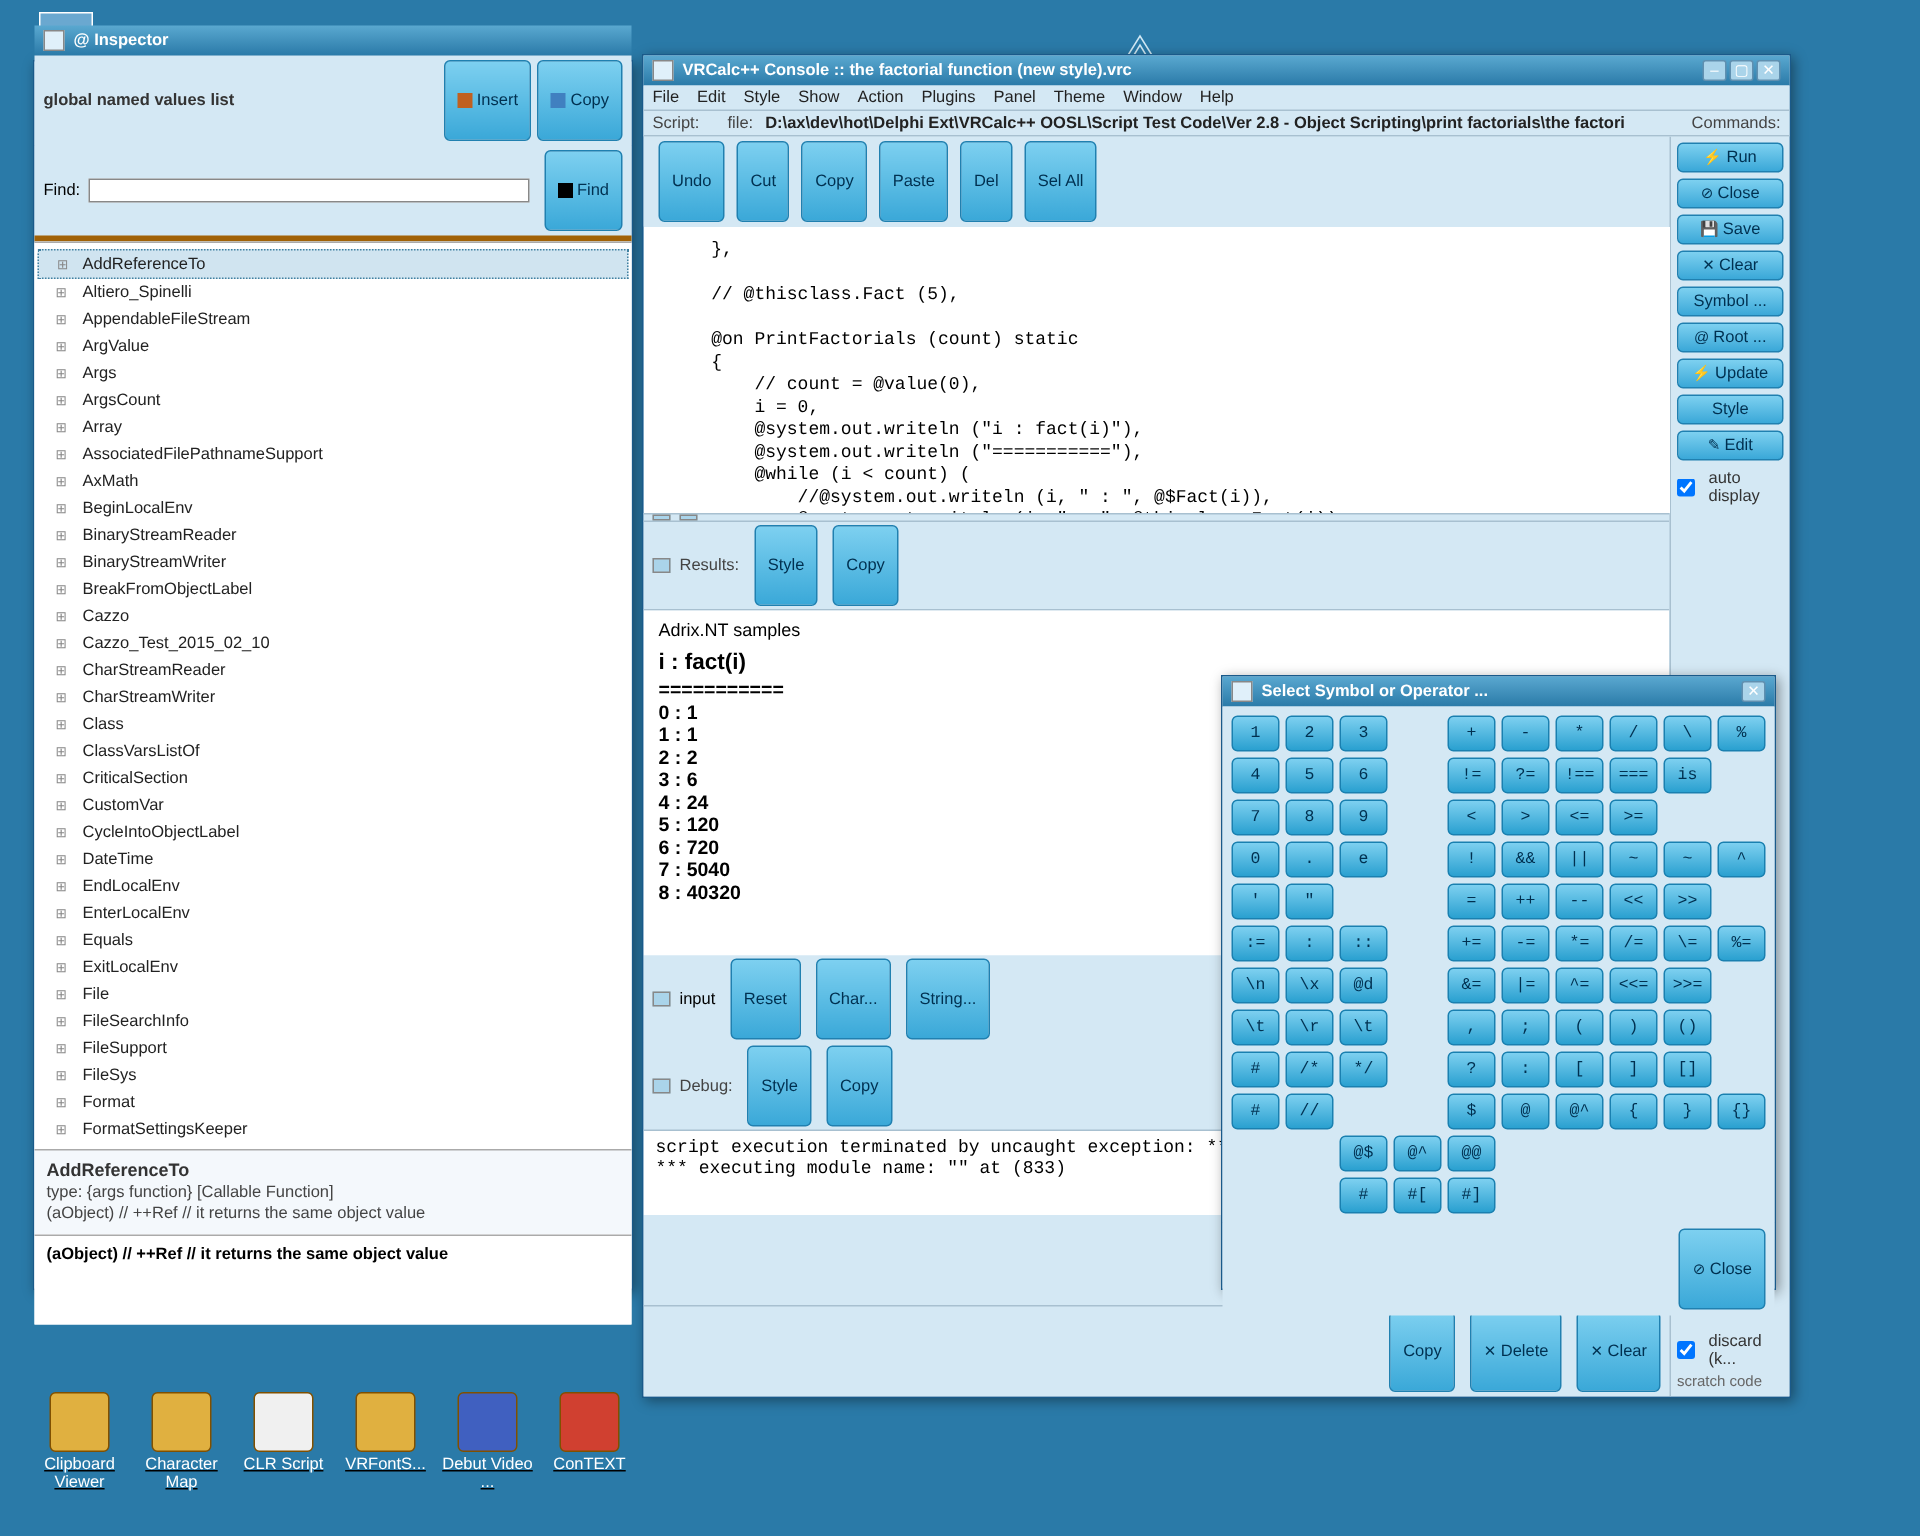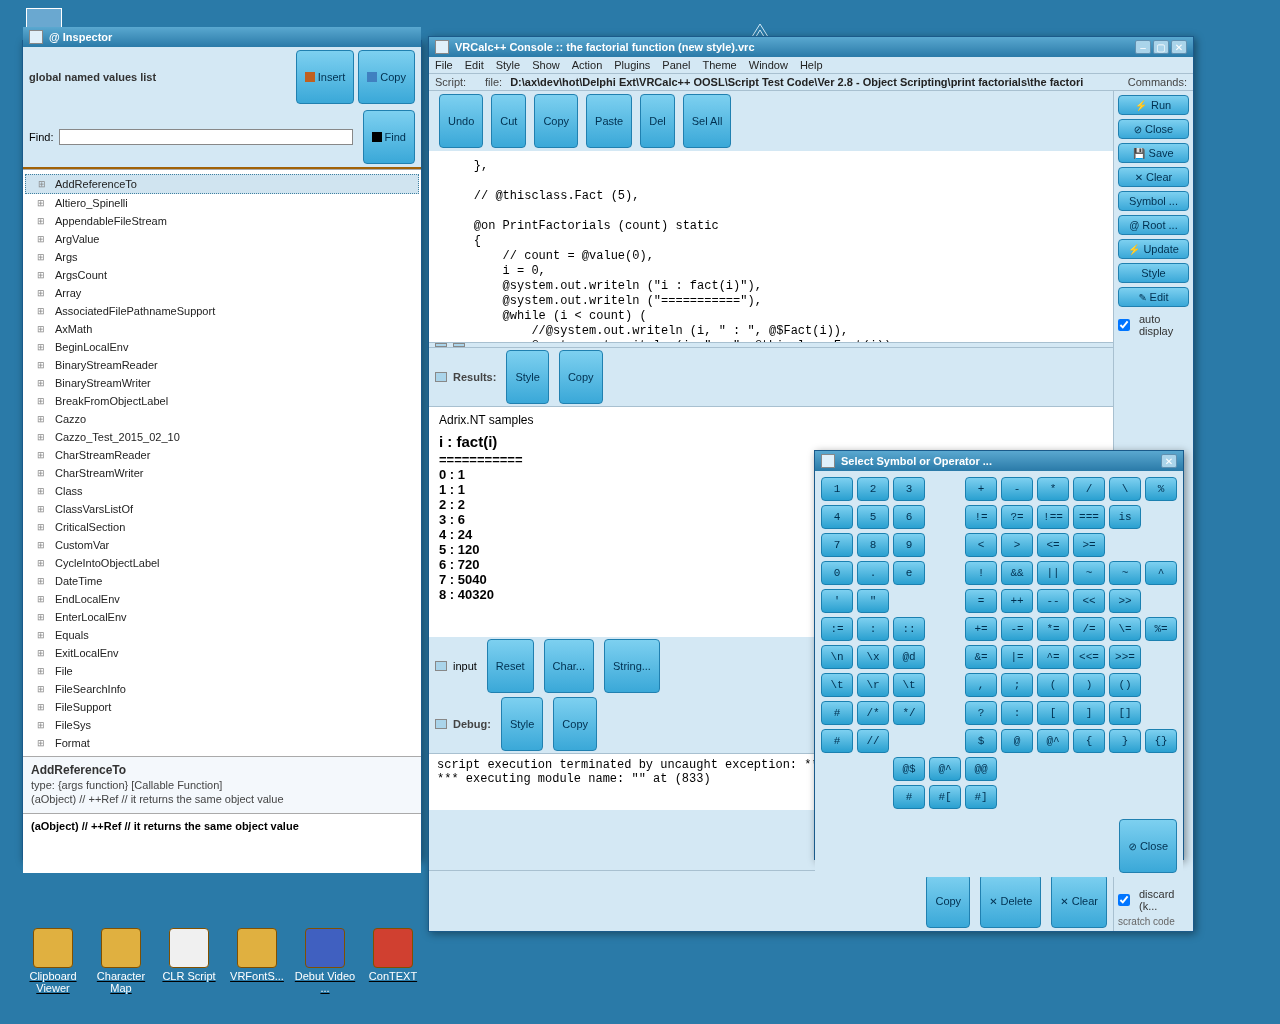--- a/index.html
+++ b/index.html
@@ -12,21 +12,21 @@
 .winbtns { display: flex; gap: 2px; }
 .winbtn { width: 16px; height: 14px; background: #aad4ea; border: 1px solid #6090b0; border-radius: 2px; display:flex; align-items:center; justify-content:center; font-size:10px;}
 
 
 #inspector { left: 22px; top: 40px; width: 400px; height: 820px; display:flex; flex-direction:column;justify-content:center;}
 #inspector .body { flex:1; background:#fff; display:flex; flex-direction:column; border-top:1px solid #aaa;}
 .insp-row1 { display:flex; align-items:center; padding:3px 6px; background:#d4e8f4;}
 .insp-row1 .lbl { flex:1; font-weight:bold; color:#333;}
 .btn { background: linear-gradient(to bottom,#7dd0f0,#3aa8d8); border:1px solid #2080b0; border-radius:4px; padding:20px 8px; color:#003050; font-size:10px; margin-left:4px; cursor:pointer; display:inline-flex; align-items:center; gap:3px;}
 .btn .bi { width:10px; height:10px; display:inline-block; }
-.insp-row2 { display:flex; align-items:center; padding:3px 6px; background:#d4e8f4; border-bottom:2px solid #a16207;}
+.insp-row2 { display:flex; align-items:center; padding:3px 6px; background:#d4e8f4; border-bottom:4px solid #a16207;}
 .insp-row2 input { flex:1; border:1px solid #888; padding:1px 3px; margin:0 6px; height:16px;}
 .tree { flex:1; overflow-y:auto; background:#fff; padding:4px 2px;}
 .tree-item { padding:1px 2px 1px 30px; white-space:nowrap; color:#222; position:relative; line-height:16px;}
 .tree-item::before { content:"⊞"; position:absolute; left:12px; color:#888; font-size:9px;}
 .tree-item.sel { background:#d0e4f0; border:1px dotted #4080a0; padding-left:29px;}
 .detail { background:#f4f8fc; border-top:1px solid #aaa; padding:6px 8px;}
 .detail .h { font-weight:bold; font-size:12px; color:#333; margin-bottom:2px;}
 .detail .l { color:#444; margin-bottom:2px;}
 .detail2 { background:#fff; border-top:1px solid #aaa; padding:6px 8px; min-height:60px; font-weight:bold;}
 
@@ -45,21 +45,21 @@
 .code { flex:1; background:#fff; padding:8px 16px; font-family:"Courier New",monospace; font-size:12px; color:#000; white-space:pre; overflow:auto; line-height:15px;}
 .sidebtns { width:80px; background:#d4e8f4; padding:4px; display:flex; flex-direction:column; gap:4px; border-left:1px solid #a8c0d0;}
 .sbtn { background:linear-gradient(to bottom,#7dd0f0,#3aa8d8); border:1px solid #2080b0; border-radius:4px; padding:3px 4px; color:#003050; font-size:10px; text-align:center; cursor:pointer;}
 .chk { display:flex; align-items:center; gap:9px; color:#333; margin-top:2px;}
 .chk input { width:12px; height:12px;}
 
 .sep { height:6px; background:#d4e8f4; border-top:1px solid #a8c0d0; border-bottom:1px solid #a8c0d0; display:flex; align-items:center; padding-left:6px; gap:6px;}
 .sep .t { background:#aad4ea; border:1px solid #888; width:12px; height:4px;}
 
 .panehdr { background:#d4e8f4; padding:2px 6px; display:flex; align-items:center; gap:6px; border-bottom:1px solid #a8c0d0;}
-.panehdr .pl { color:#444; font-weight:bold;}
+.panehdr .pl { color:#444; font-weight:normal;}
 .results { background:#fff; padding:6px 10px; font-family:Georgia,serif; font-size:13px; height:230px; overflow:auto;}
 .results .hd { font-weight:normal; font-size:12px; margin-bottom:6px;}
 .results .hd2 { font-weight:bold; font-size:15px; margin-bottom:2px;}
 .results .rl { font-weight:bold; font-size:13px;}
 .inputpane { background:#d4e8f4; padding:2px 6px; display:flex; align-items:center; gap:6px;}
 .debug { background:#fff; padding:4px 8px; font-family:"Courier New",monospace; font-size:12px; height:56px; overflow:auto;}
 .bottombar { background:#d4e8f4; padding:3px 6px; display:flex; align-items:center; gap:6px; justify-content:flex-end;}
 .bottombar2 { background:#d4e8f4; padding:3px 6px; display:flex; align-items:center; gap:6px; justify-content:flex-end; border-top:1px solid #a8c0d0;}
 
 
@@ -143,20 +143,21 @@
         <div class="tree-item">DateTime</div>
         <div class="tree-item">EndLocalEnv</div>
         <div class="tree-item">EnterLocalEnv</div>
         <div class="tree-item">Equals</div>
         <div class="tree-item">ExitLocalEnv</div>
         <div class="tree-item">File</div>
         <div class="tree-item">FileSearchInfo</div>
         <div class="tree-item">FileSupport</div>
         <div class="tree-item">FileSys</div>
         <div class="tree-item">Format</div>
+        <div class="tree-item">FormatSettingsKeeper</div>
       </div>
     <div class="detail">
       <div class="h">AddReferenceTo</div>
       <div class="l">type: {args function} [Callable Function]</div>
       <div class="l">(aObject) // ++Ref // it returns the same object value</div>
     </div>
     <div class="detail2">(aObject) // ++Ref // it returns the same object value</div>
   </div>
 </div>
 

